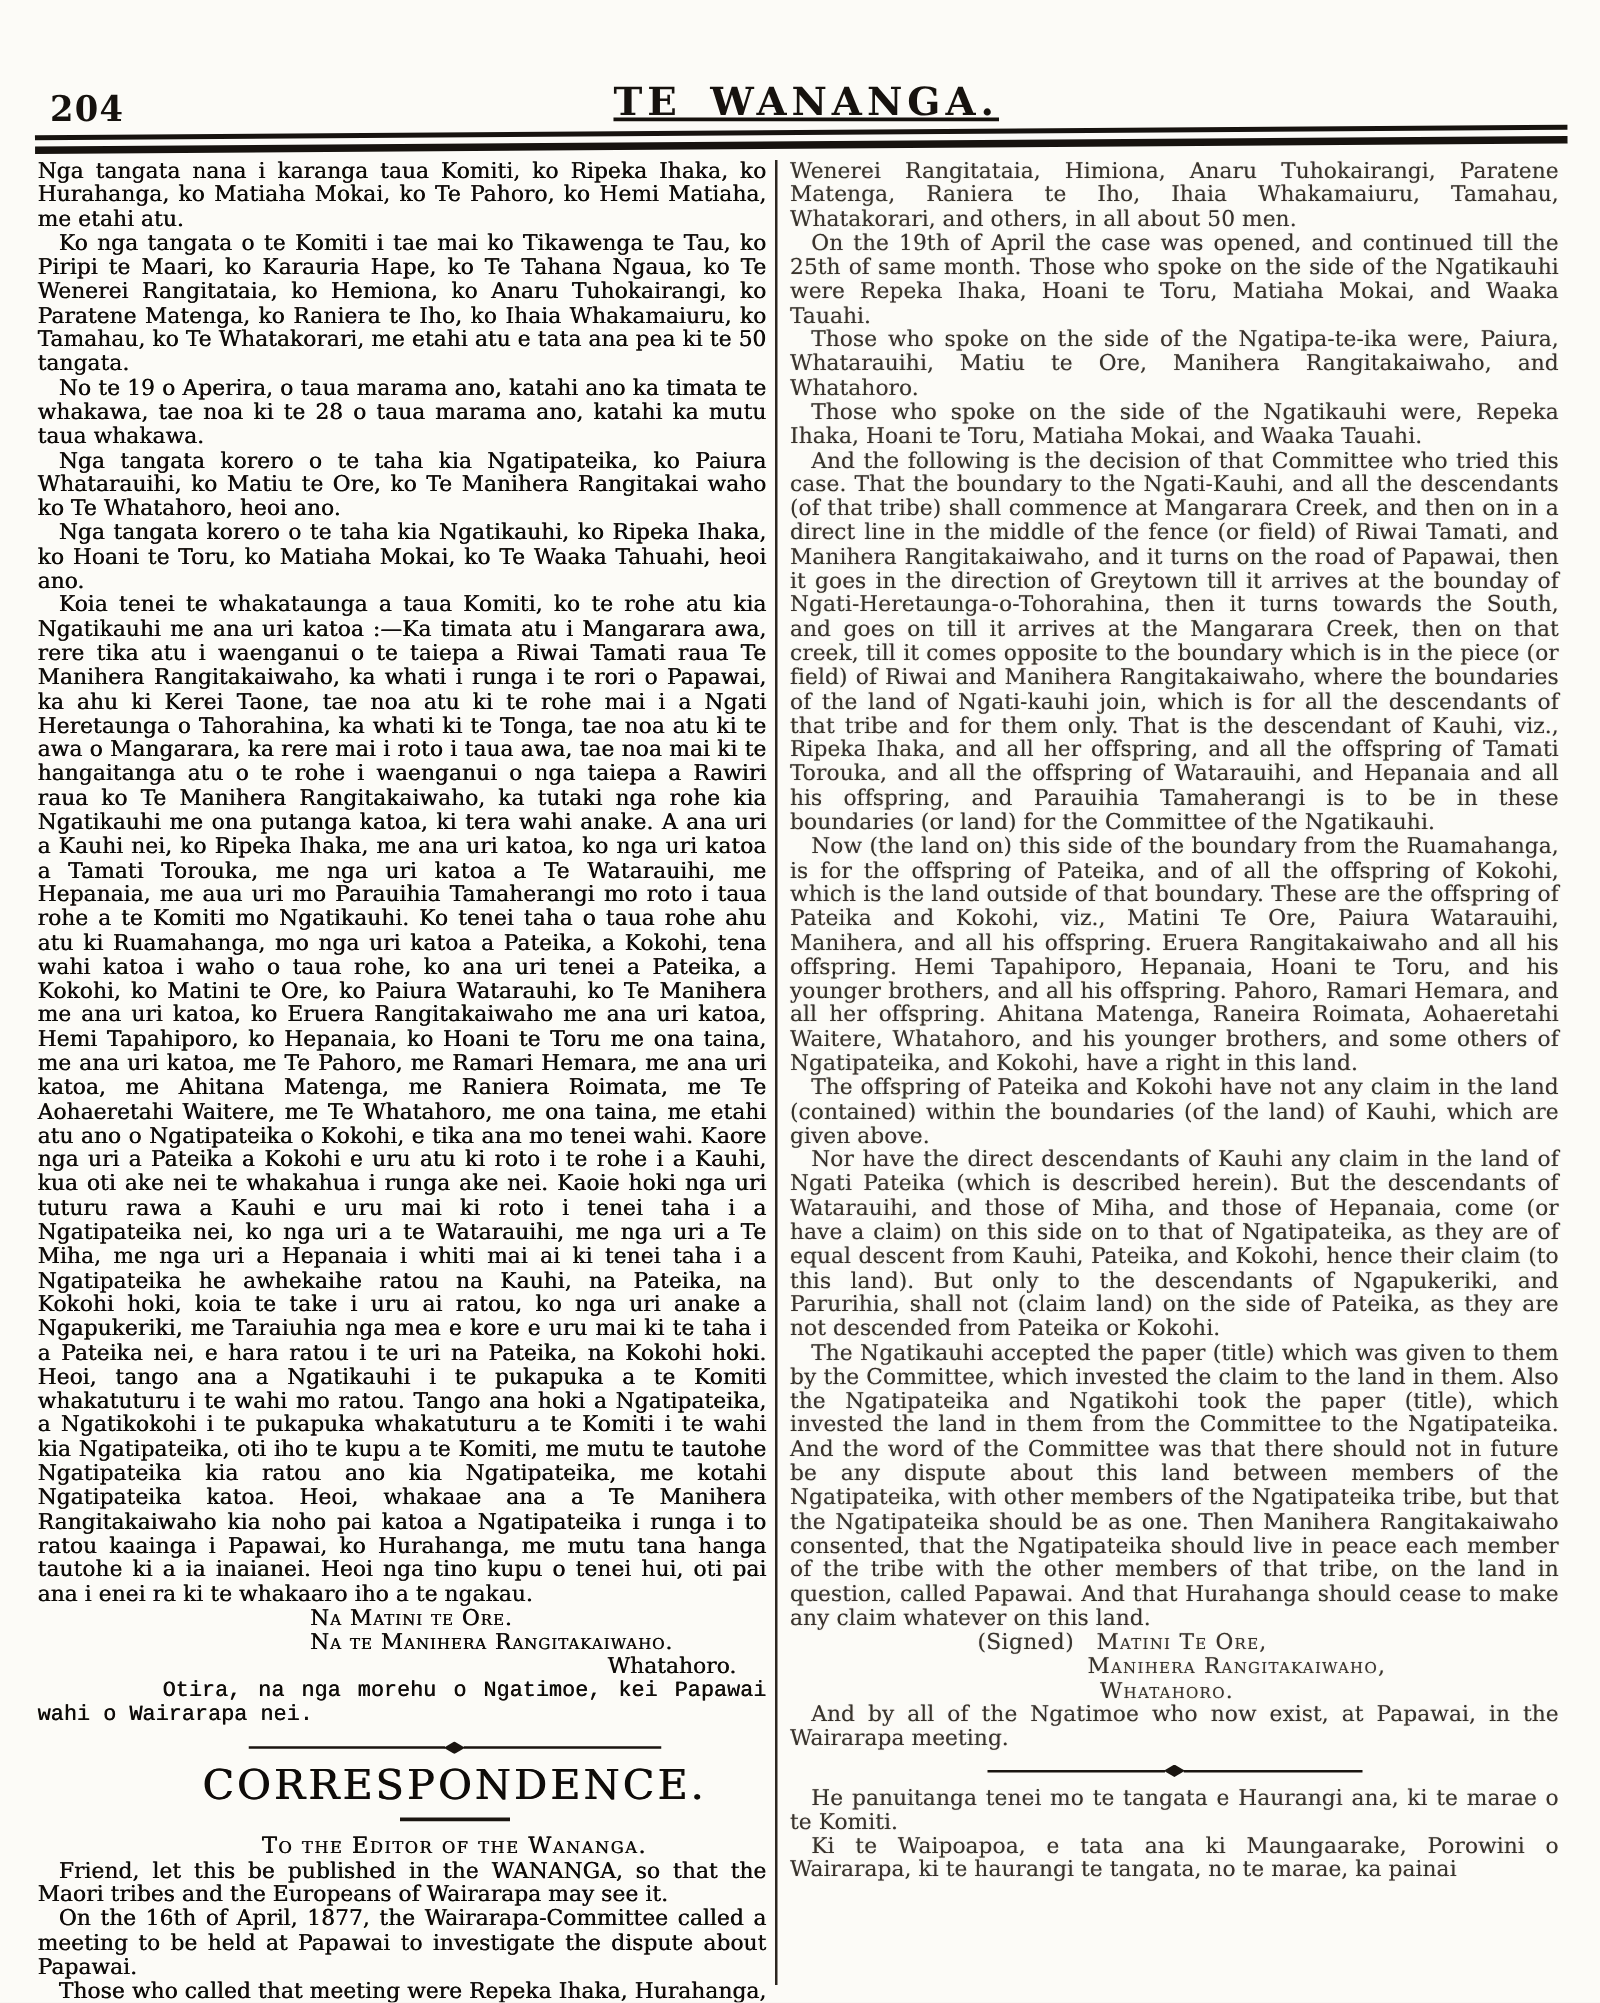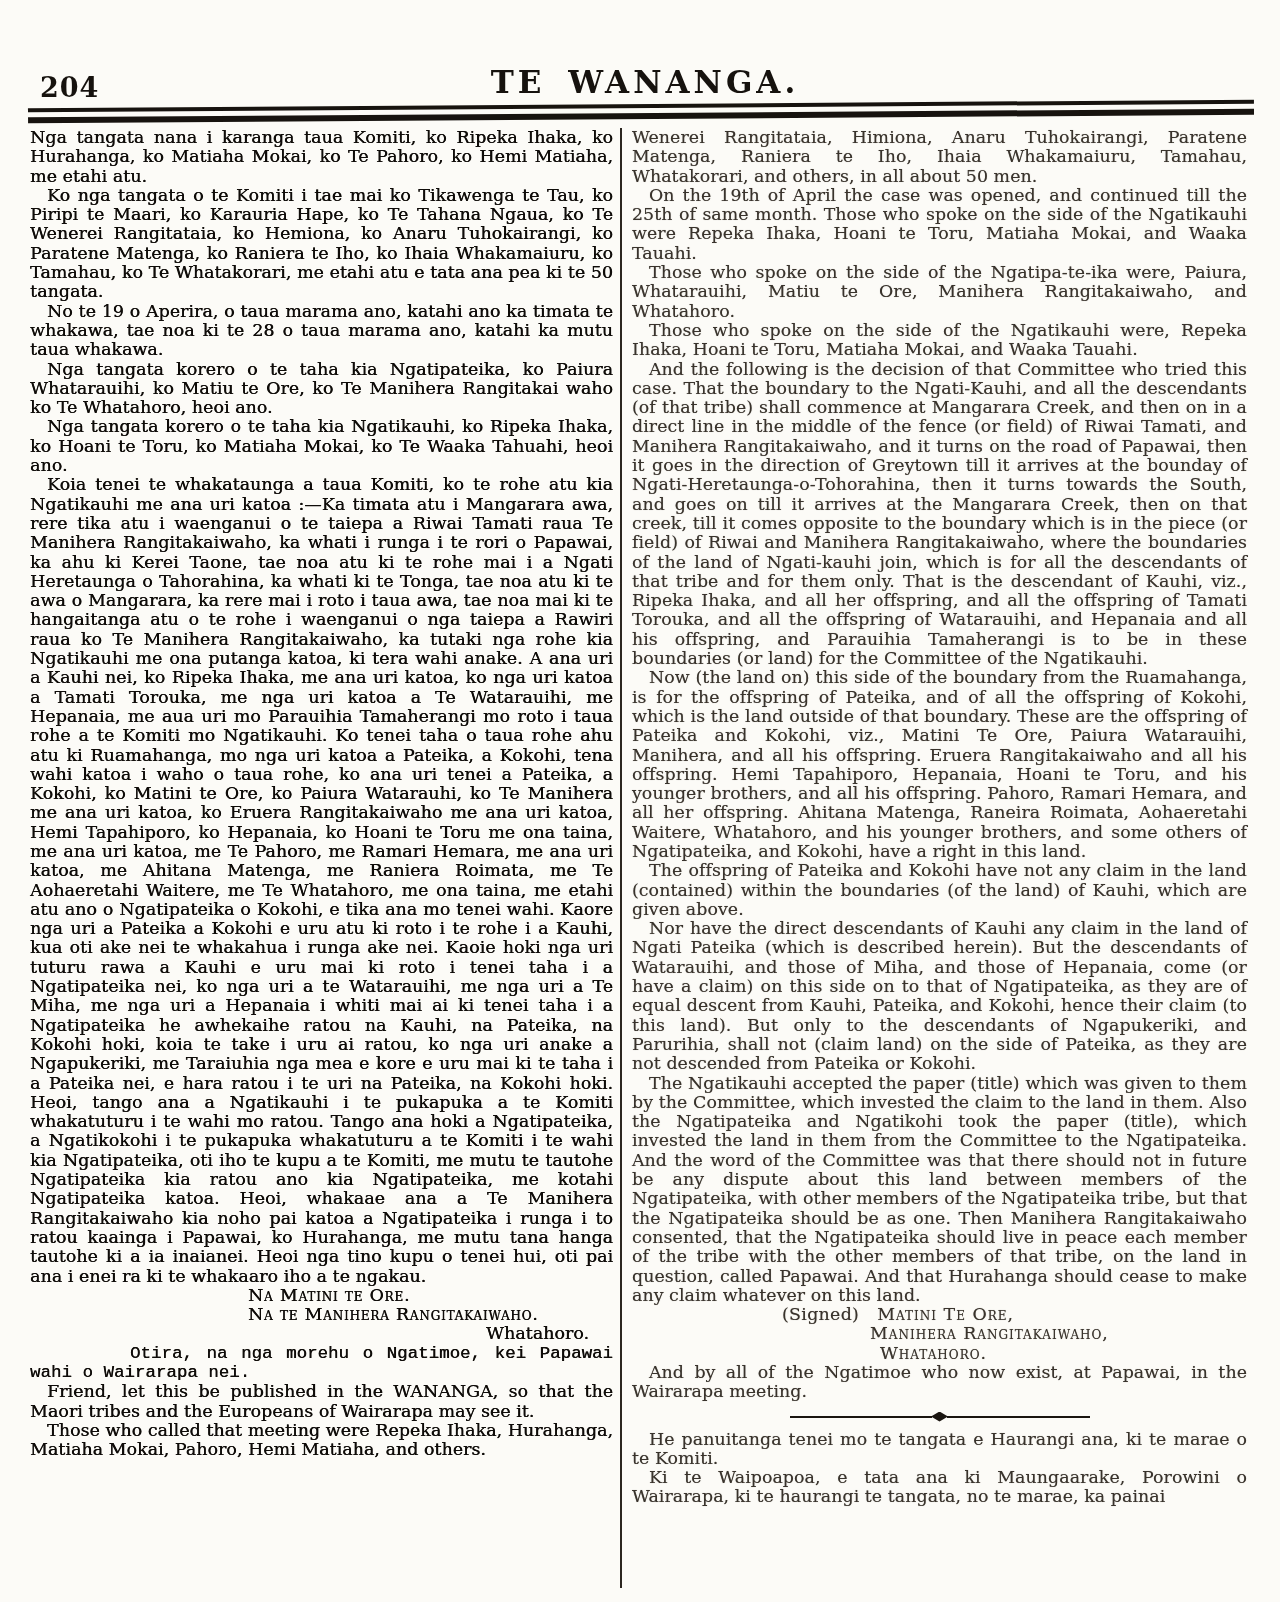--- a/index.html
+++ b/index.html
@@ -19,21 +19,21 @@
   
   .masthead { position:absolute; top:60px; left:10px; right:0; height:52px; }
   .page-number {
     position:absolute; left:30px; top:12px;
     font-size:27px; font-weight:bold; letter-spacing:1px;
     transform:scaleY(1.05);
   }
   .title {
     position:absolute; left:0; right:0; top:4px;
     text-align:center; font-size:31px; font-weight:bold;
-    letter-spacing:4px; word-spacing:8px;
+    letter-spacing:4px; word-spacing:8px;text-decoration:underline;
   }
   .rules { position:absolute; top:104px; left:28px; right:26px; transform:rotate(-0.4deg); }
   .rule.thin  { height:3.5px; background:#17130f; margin-bottom:5px; }
   .rule.thick { height:6.5px; background:#17130f; }
 
   
   .columns {
     position:absolute; top:128px; left:30px; right:33px; bottom:14px;
     display:flex;
   }
@@ -109,22 +109,33 @@
       <p class="para">Ko nga tangata o te Komiti i tae mai ko Tikawenga te Tau, ko Piripi te Maari, ko Karauria Hape, ko Te Tahana Ngaua, ko Te Wenerei Rangitataia, ko Hemiona, ko Anaru Tuhokairangi, ko Paratene Matenga, ko Raniera te Iho, ko Ihaia Whakamaiuru, ko Tamahau, ko Te Whatakorari, me etahi atu e tata ana pea ki te 50 tangata.</p>
       <p class="para">No te 19 o Aperira, o taua marama ano, katahi ano ka timata te whakawa, tae noa ki te 28 o taua marama ano, katahi ka mutu taua whakawa.</p>
       <p class="para">Nga tangata korero o te taha kia Ngatipateika, ko Paiura Whatarauihi, ko Matiu te Ore, ko Te Manihera Rangitakai waho ko Te Whatahoro, heoi ano.</p>
       <p class="para">Nga tangata korero o te taha kia Ngatikauhi, ko Ripeka Ihaka, ko Hoani te Toru, ko Matiaha Mokai, ko Te Waaka Tahuahi, heoi ano.</p>
       <p class="para">Koia tenei te whakataunga a taua Komiti, ko te rohe atu kia Ngatikauhi me ana uri katoa :—Ka timata atu i Mangarara awa, rere tika atu i waenganui o te taiepa a Riwai Tamati raua Te Manihera Rangitakaiwaho, ka whati i runga i te rori o Papawai, ka ahu ki Kerei Taone, tae noa atu ki te rohe mai i a Ngati Heretaunga o Tahorahina, ka whati ki te Tonga, tae noa atu ki te awa o Mangarara, ka rere mai i roto i taua awa, tae noa mai ki te hangaitanga atu o te rohe i waenganui o nga taiepa a Rawiri raua ko Te Manihera Rangitakaiwaho, ka tutaki nga rohe kia Ngatikauhi me ona putanga katoa, ki tera wahi anake.  A ana uri a Kauhi nei, ko Ripeka Ihaka, me ana uri katoa, ko nga uri katoa a Tamati Torouka, me nga uri katoa a Te Watarauihi, me Hepanaia, me aua uri mo Parauihia Tamaherangi mo roto i taua rohe a te Komiti mo Ngatikauhi.  Ko tenei taha o taua rohe ahu atu ki Ruamahanga, mo nga uri katoa a Pateika, a Kokohi, tena wahi katoa i waho o taua rohe, ko ana uri tenei a Pateika, a Kokohi, ko Matini te Ore, ko Paiura Watarauhi, ko Te Manihera me ana uri katoa, ko Eruera Rangitakaiwaho me ana uri katoa, Hemi Tapahiporo, ko Hepanaia, ko Hoani te Toru me ona taina, me ana uri katoa, me Te Pahoro, me Ramari Hemara, me ana uri katoa, me Ahitana Matenga, me Raniera Roimata, me Te Aohaeretahi Waitere, me Te Whatahoro, me ona taina, me etahi atu ano o Ngatipateika o Kokohi, e tika ana mo tenei wahi.  Kaore nga uri a Pateika a Kokohi e uru atu ki roto i te rohe i a Kauhi, kua oti ake nei te whakahua i runga ake nei.  Kaoie hoki nga uri tuturu rawa a Kauhi e uru mai ki roto i tenei taha i a Ngatipateika nei, ko nga uri a te Watarauihi, me nga uri a Te Miha, me nga uri a Hepanaia i whiti mai ai ki tenei taha i a Ngatipateika he awhekaihe ratou na Kauhi, na Pateika, na Kokohi hoki, koia te take i uru ai ratou, ko nga uri anake a Ngapukeriki, me Taraiuhia nga mea e kore e uru mai ki te taha i a Pateika nei, e hara ratou i te uri na Pateika, na Kokohi hoki.  Heoi, tango ana a Ngatikauhi i te pukapuka a te Komiti whakatuturu i te wahi mo ratou.  Tango ana hoki a Ngatipateika, a Ngatikokohi i te pukapuka whakatuturu a te Komiti i te wahi kia Ngatipateika, oti iho te kupu a te Komiti, me mutu te tautohe Ngatipateika kia ratou ano kia Ngatipateika, me kotahi Ngatipateika katoa.  Heoi, whakaae ana a Te Manihera Rangitakaiwaho kia noho pai katoa a Ngatipateika i runga i to ratou kaainga i Papawai, ko Hurahanga, me mutu tana hanga tautohe ki a ia inaianei.  Heoi nga tino kupu o tenei hui, oti pai ana i enei ra ki te whakaaro iho a te ngakau.</p>
       <p class="sig">Na Matini te Ore.</p>
       <p class="sig">Na te Manihera Rangitakaiwaho.</p>
       <p class="sig-plain">Whatahoro.</p>
       <p class="para closing">Otira, na nga morehu o Ngatimoe, kei Papawai wahi o Wairarapa nei.</p>
 
+      <div class="corr-group">
+        <div class="diamond-rule">
+          <span class="dline"></span>
+          <span class="diamond"></span>
+          <span class="dline"></span>
+        </div>
+        <h2 class="corr-heading">CORRESPONDENCE.</h2>
+        <div class="short-rule"></div>
+        <p class="salutation">To the Editor of the Wananga.</p>
+      </div>
 
       <p class="para">Friend, let this be published in the WANANGA, so that the Maori tribes and the Europeans of Wairarapa may see it.</p>
+      <p class="para">On the 16th of April, 1877, the Wairarapa-Committee called a meeting to be held at Papawai to investigate the dispute about Papawai.</p>
       <p class="para">Those who called that meeting were Repeka Ihaka, Hurahanga, Matiaha Mokai, Pahoro, Hemi Matiaha, and others.</p>
 
     </section>
 
     <div class="col-divider"></div>
 
     <section class="col col-right">
       <p class="para noindent">Wenerei Rangitataia, Himiona, Anaru Tuhokairangi, Paratene Matenga, Raniera te Iho, Ihaia Whakamaiuru, Tamahau, Whatakorari, and others, in all about 50 men.</p>
       <p class="para">On the 19th of April the case was opened, and continued till the 25th of same month.  Those who spoke on the side of the Ngatikauhi were Repeka Ihaka, Hoani te Toru, Matiaha Mokai, and Waaka Tauahi.</p>
       <p class="para">Those who spoke on the side of the Ngatipa-te-ika were, Paiura, Whatarauihi, Matiu te Ore, Manihera Rangitakaiwaho, and Whatahoro.</p>

